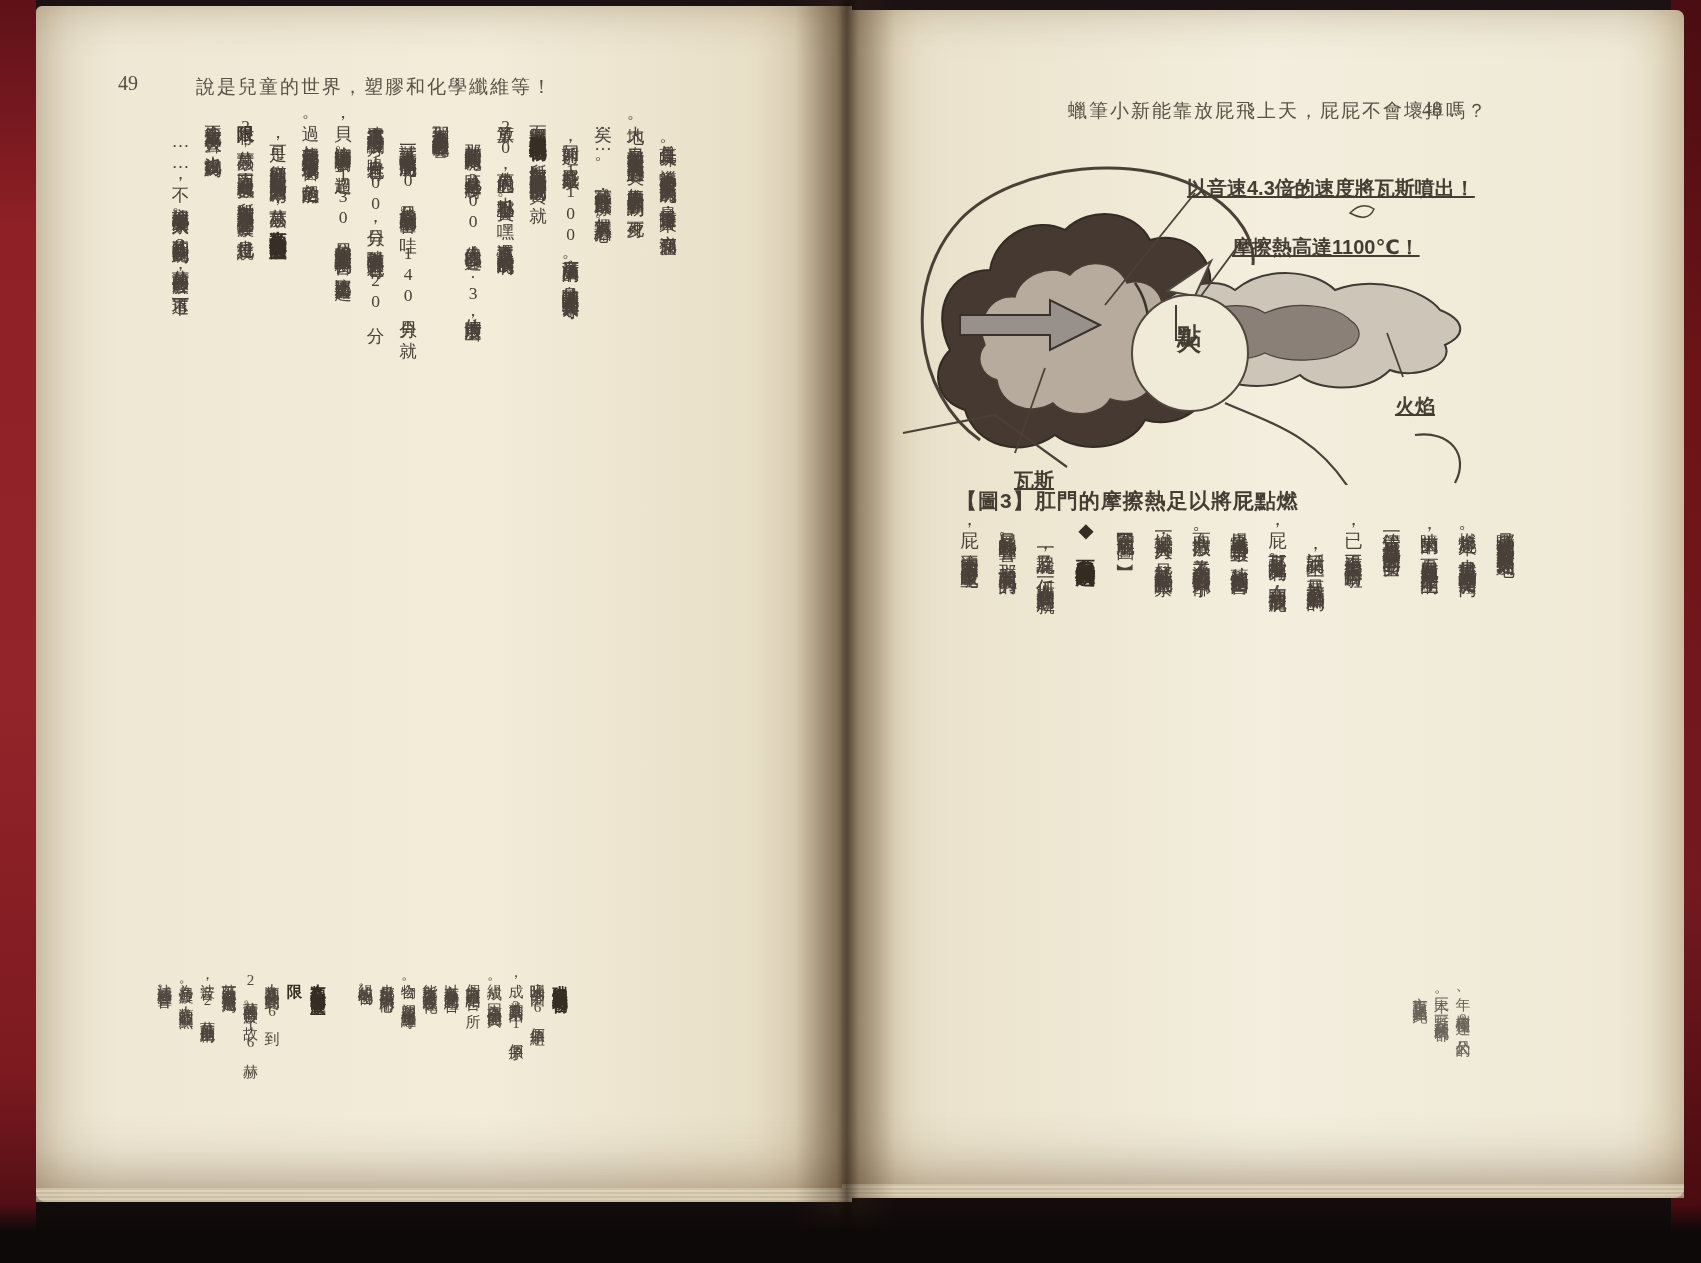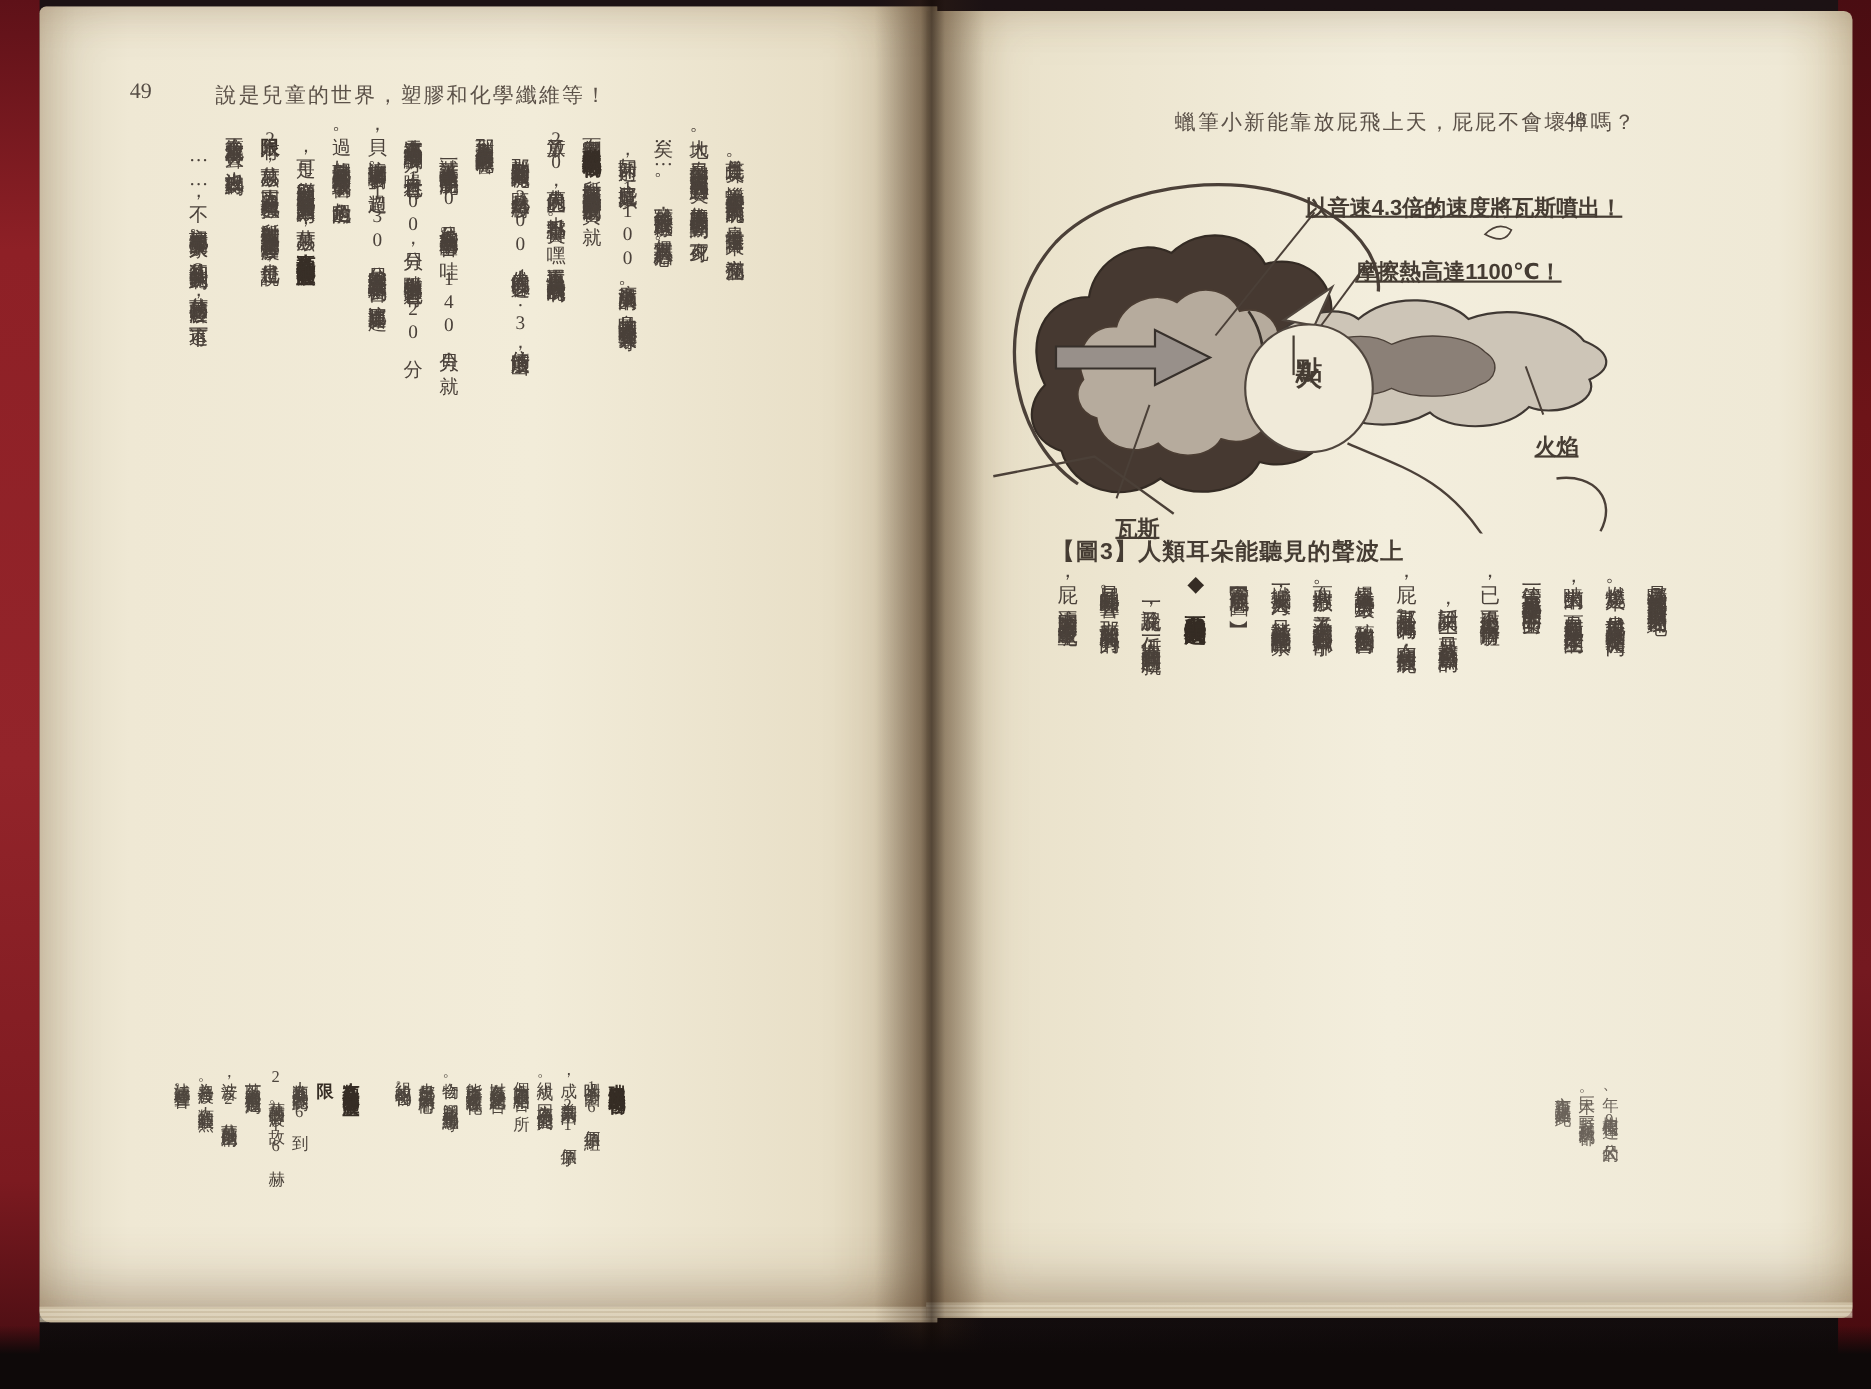--- a/index.html
+++ b/index.html
@@ -156,21 +156,21 @@
 
       <path d="M 300,161 L 316,126 L 272,156 Z" fill="#f0ead9" stroke="#50463e" stroke-width="2"></path>
       <circle cx="295" cy="218" r="58" fill="#f0ead9" stroke="#50463e" stroke-width="2"></circle>
     </svg>
     <div class="fig-label" id="lbl-speed" style="left:292px;top:40px;">以音速4.3倍的速度將瓦斯噴出！</div>
     <div class="fig-label" id="lbl-heat" style="left:337px;top:88px;margin-top:11px;">摩擦熱高達1100℃！</div>
     <div class="fig-label" id="lbl-ignite" style="left:278px;top:170px;">點火！</div>
     <div class="fig-label" id="lbl-flame" style="left:500px;top:244px;margin-top:14px;">火焰</div>
     <div class="fig-label" id="lbl-gas" style="left:108px;top:332px;margin-left:11px;">瓦斯</div>
   </div>
-  <div id="fig-caption">【圖3】人類耳朵能聽見的聲波上</div>
+  <div id="fig-caption">【圖3】肛門的摩擦熱足以將屁點燃</div>
 
   <div class="vbox" id="right-body">
     <div class="col">是哪種物質都會在肛門的摩擦熱之下輕易地</div>
     <div class="col">燃燒起來。也就是說那股火焰並不是從體內</div>
     <div class="col">噴出來的，而是在屁通過肛門後才產生的。</div>
     <div class="col">儘管這一來也只是稍微保全了肛門的安全而</div>
     <div class="col">已，不過已經令人喜不自勝啦。</div>
     <div class="col">　話說回來，只要一放就會自動點燃的</div>
     <div class="col">屁，那可是危險萬分啊。在房間裡放個屁，</div>
     <div class="col">爆風就會讓房子全毀，碎片和火焰還會向四</div>

